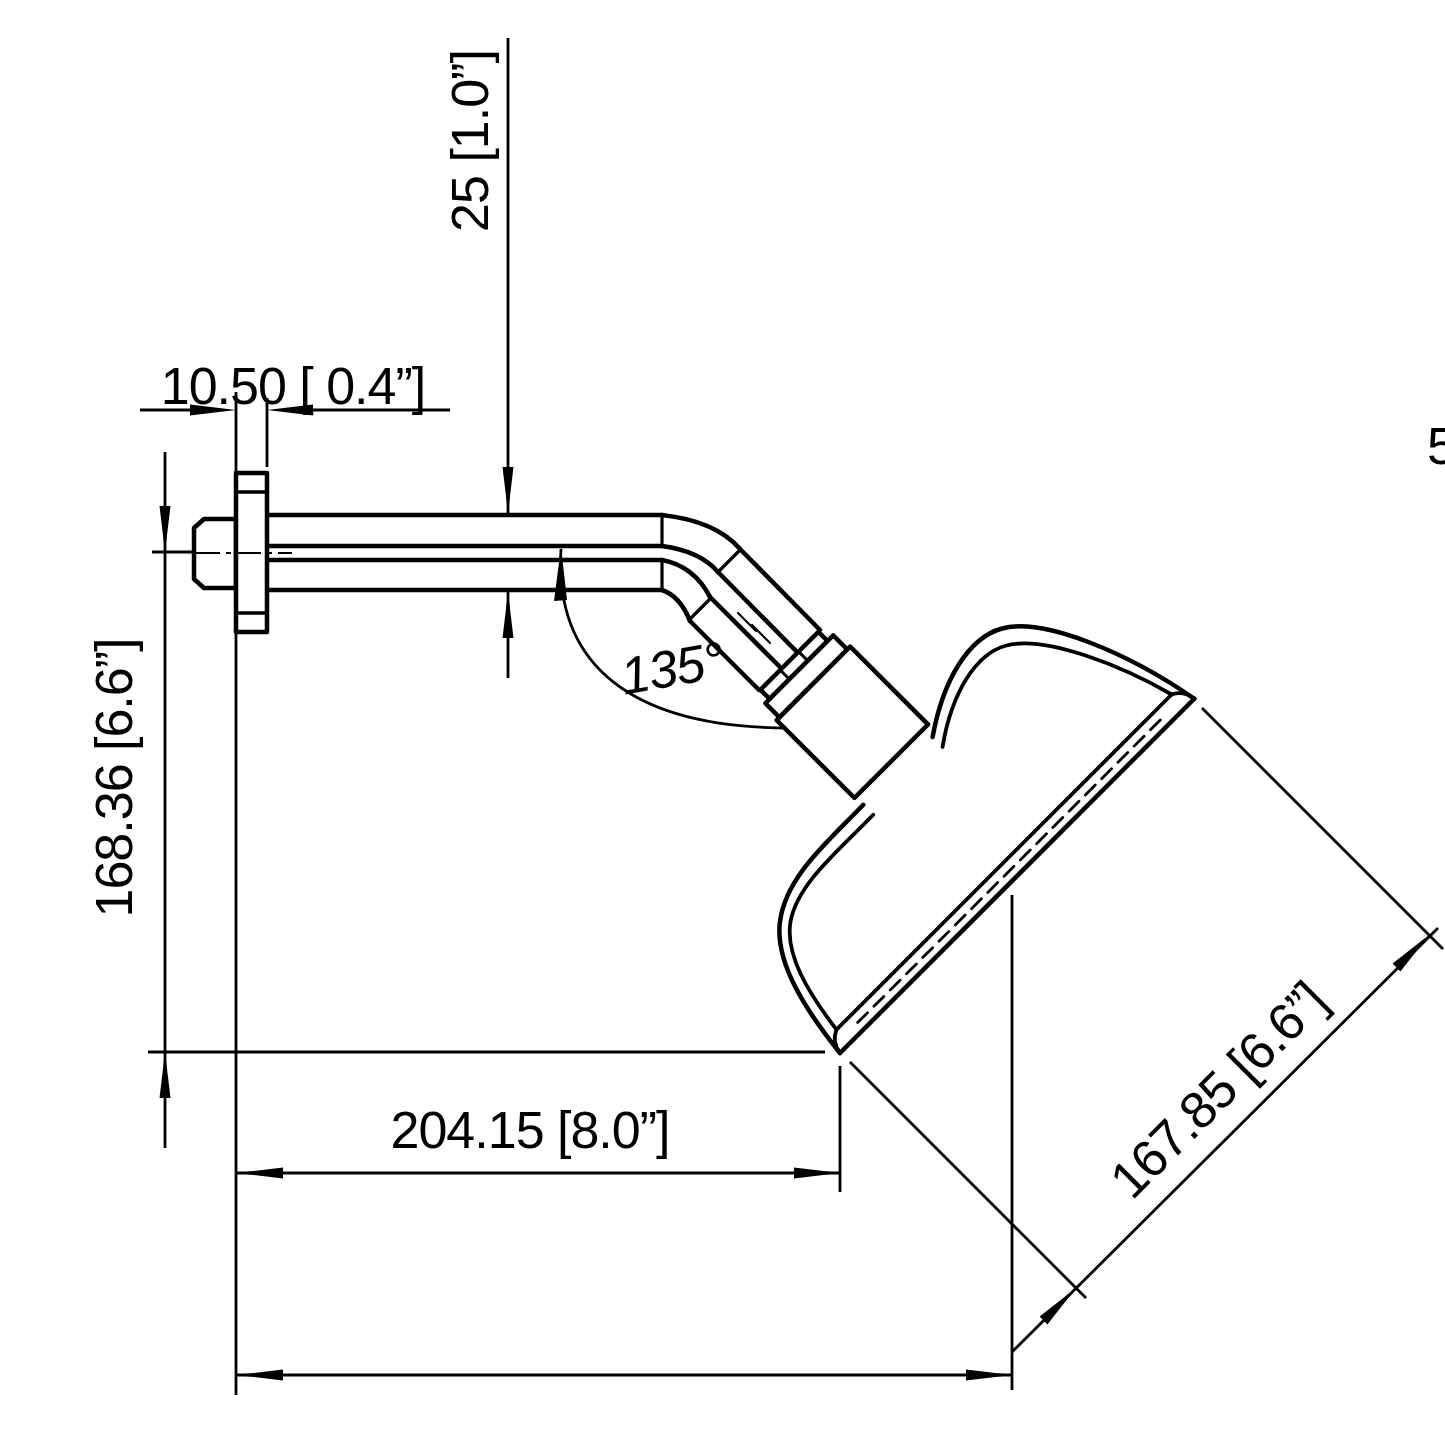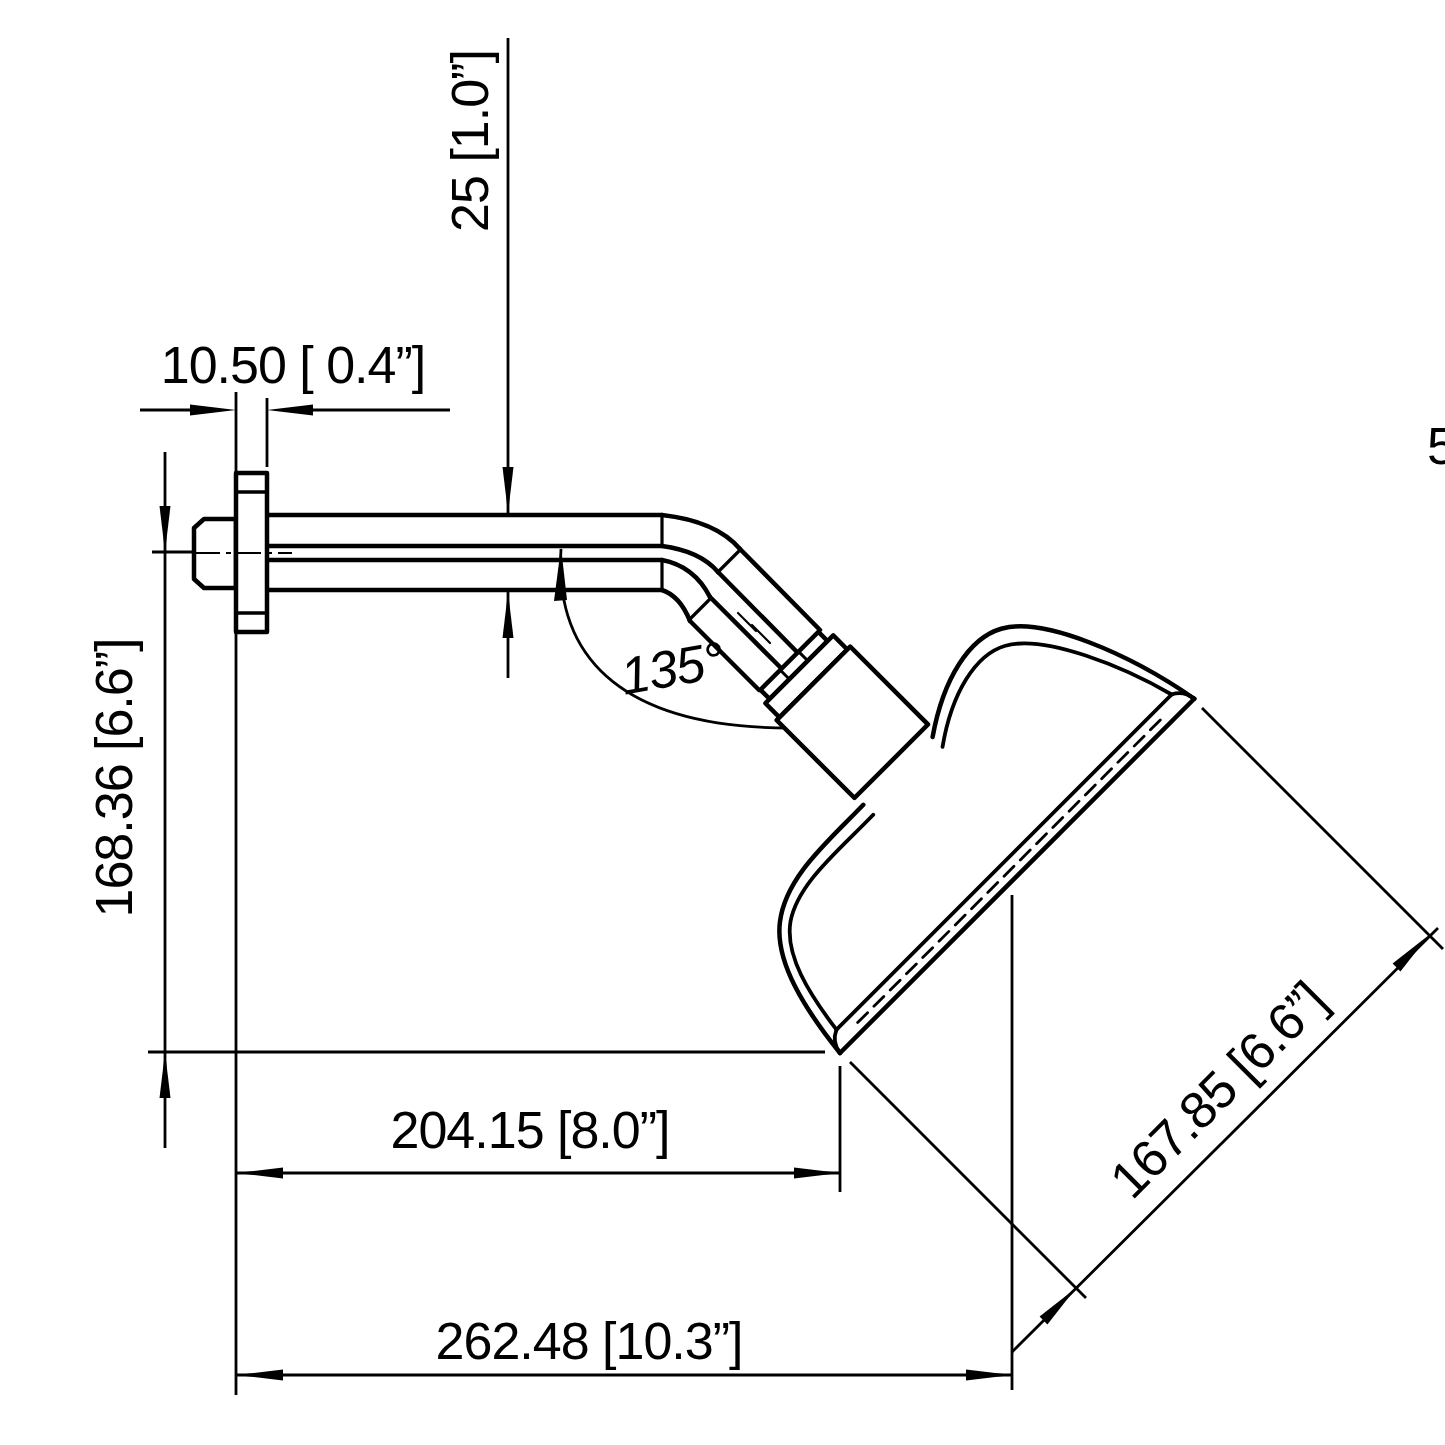--- a/index.html
+++ b/index.html
@@ -114,28 +114,27 @@
     <polygon points="165,1052 159.5,1098 170.5,1098"></polygon>
     <polygon points="237,1173 283,1167.5 283,1178.5"></polygon>
     <polygon points="840,1173 794,1167.5 794,1178.5"></polygon>
     <polygon points="237,1375 283,1369.5 283,1380.5"></polygon>
     <polygon points="1012,1375 966,1369.5 966,1380.5"></polygon>
     <polygon points="1076,1288 1047.4,1324.4 1039.6,1316.6"></polygon>
     <polygon points="1429,935 1400.4,971.4 1392.6,963.6"></polygon>
   </g>
 </svg>
 
-  <div class="lbl" style="left:293px;top:365px;">10.50 [ 0.4”]</div>
+  <div class="lbl" style="left:293px;top:386px;">10.50 [ 0.4”]</div>
 
   <div class="lbl rot90" style="left:470px;top:141px;">25 [1.0”]</div>
 
   <div class="lbl rot90" style="left:114px;top:778px;">168.36 [6.6”]</div>
 
   <div class="lbl rot-angle" style="left:672px;top:668px;">135°</div>
 
   <div class="lbl" style="left:530px;top:1130px;">204.15 [8.0”]</div>
 
-  <div class="lbl" style="left:589px;top:1341px;">262.48 [10.3”]</div>
 
   <div class="lbl rot45" style="left:1218px;top:1090px;">167.85 [6.6”]</div>
 
   <div class="lbl clipped" style="left:1427px;top:420px;">5</div>
 </div>
 
 </body></html>

